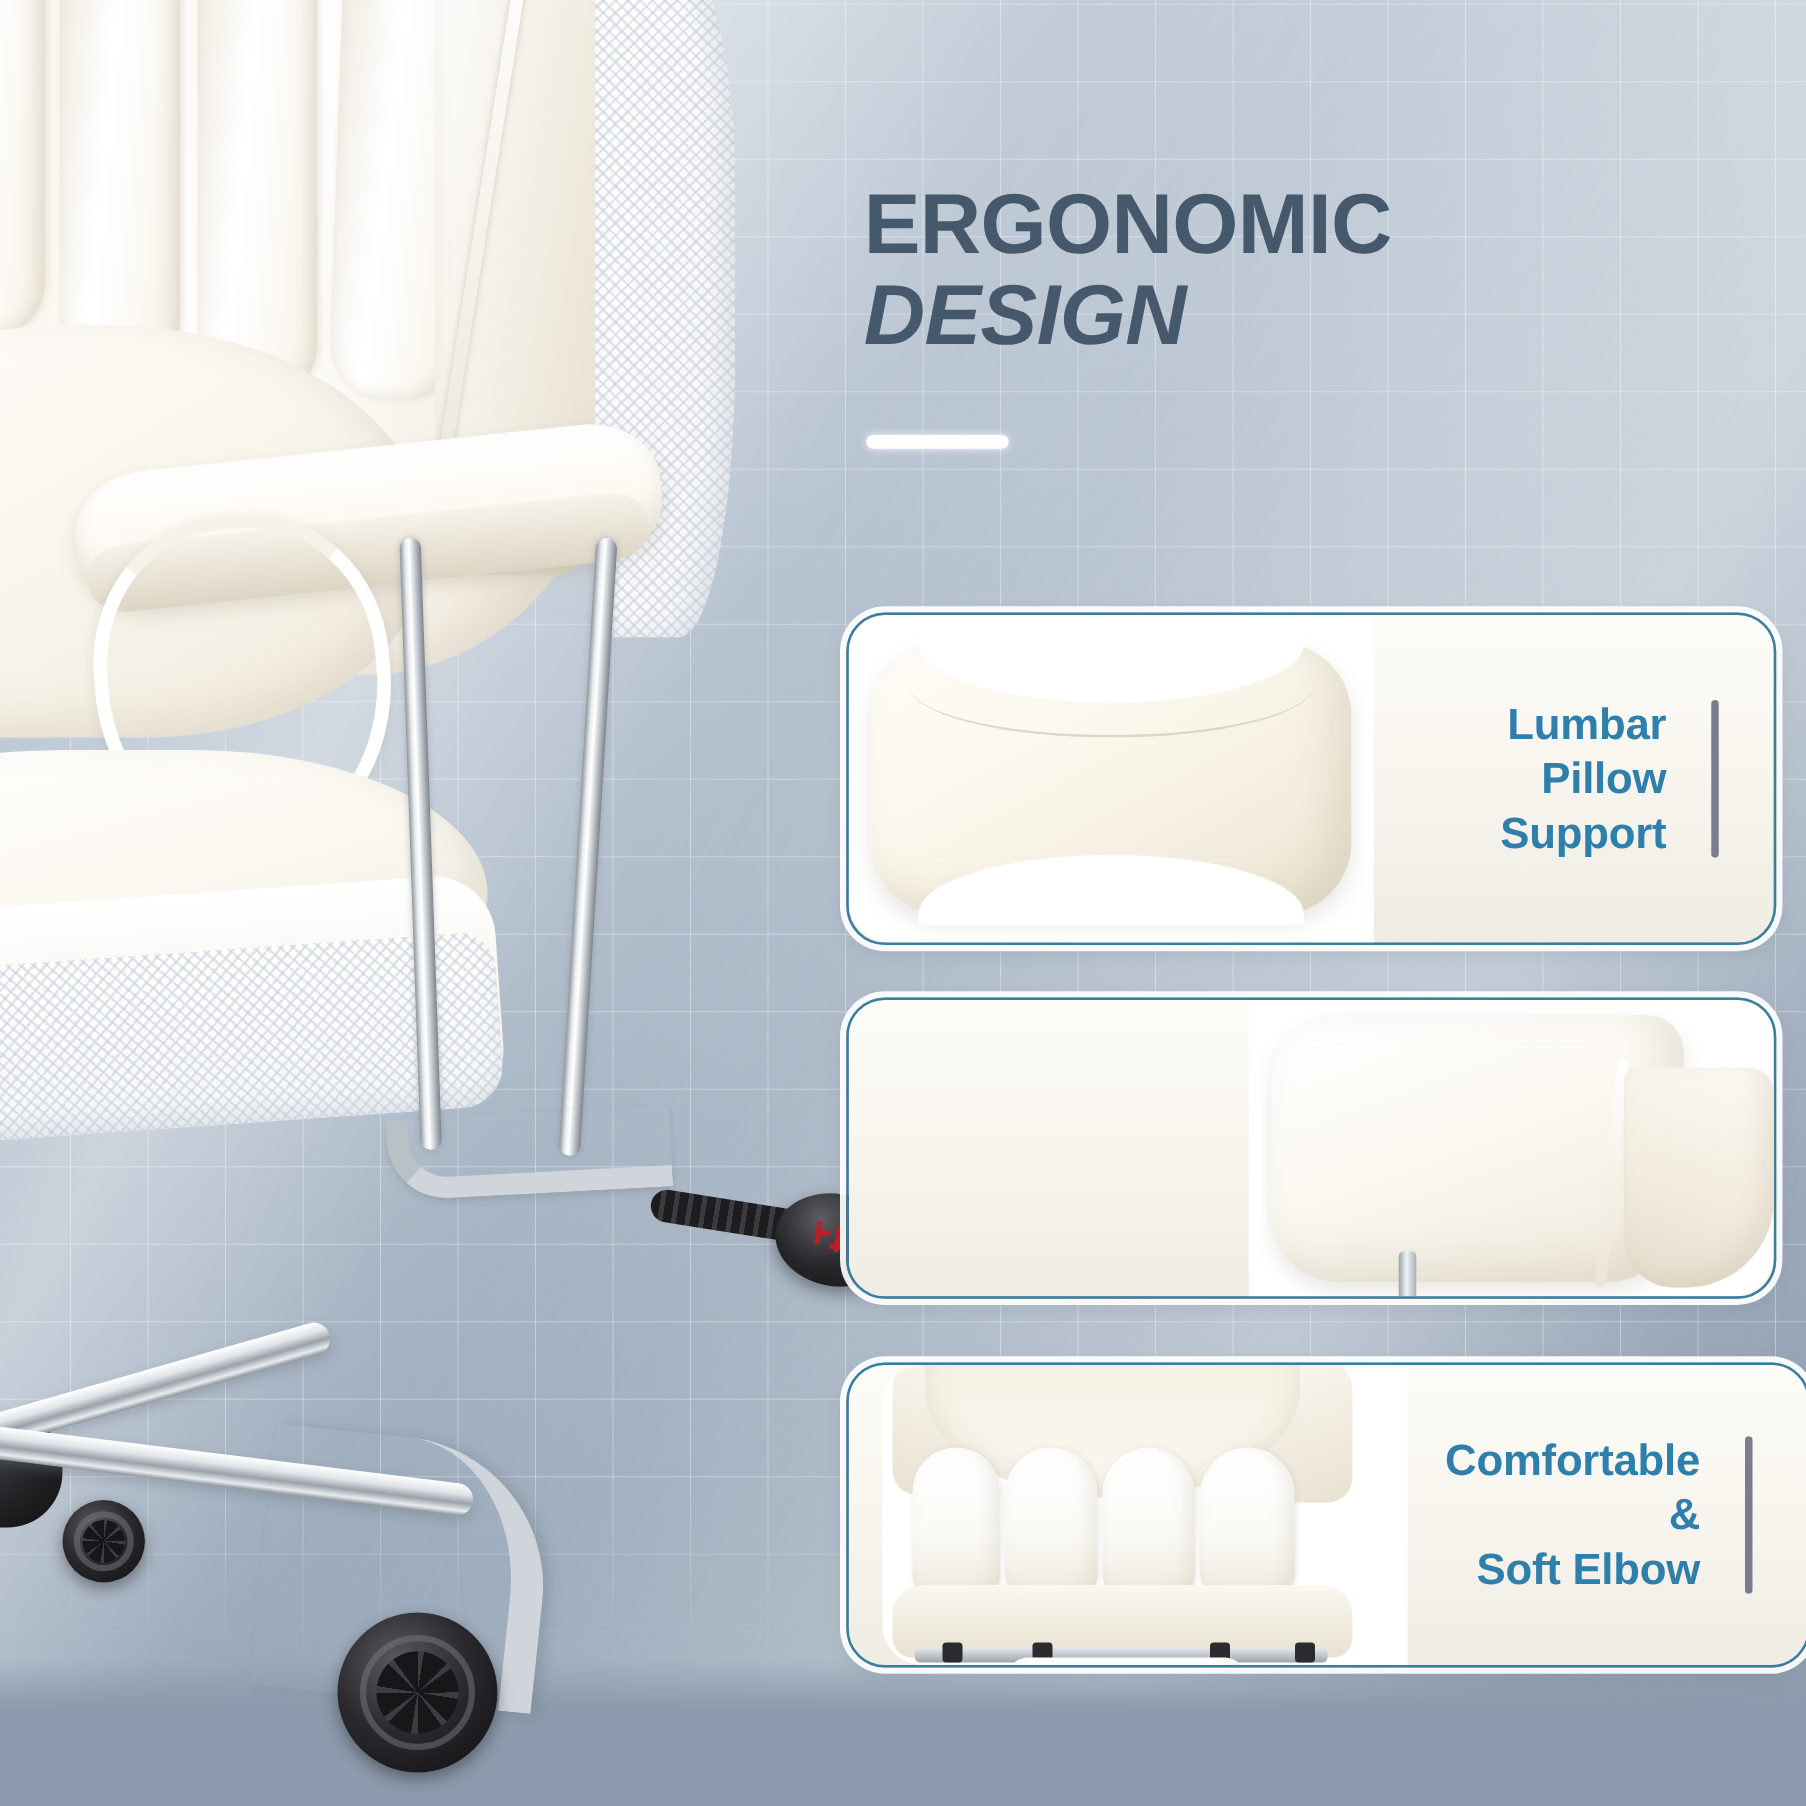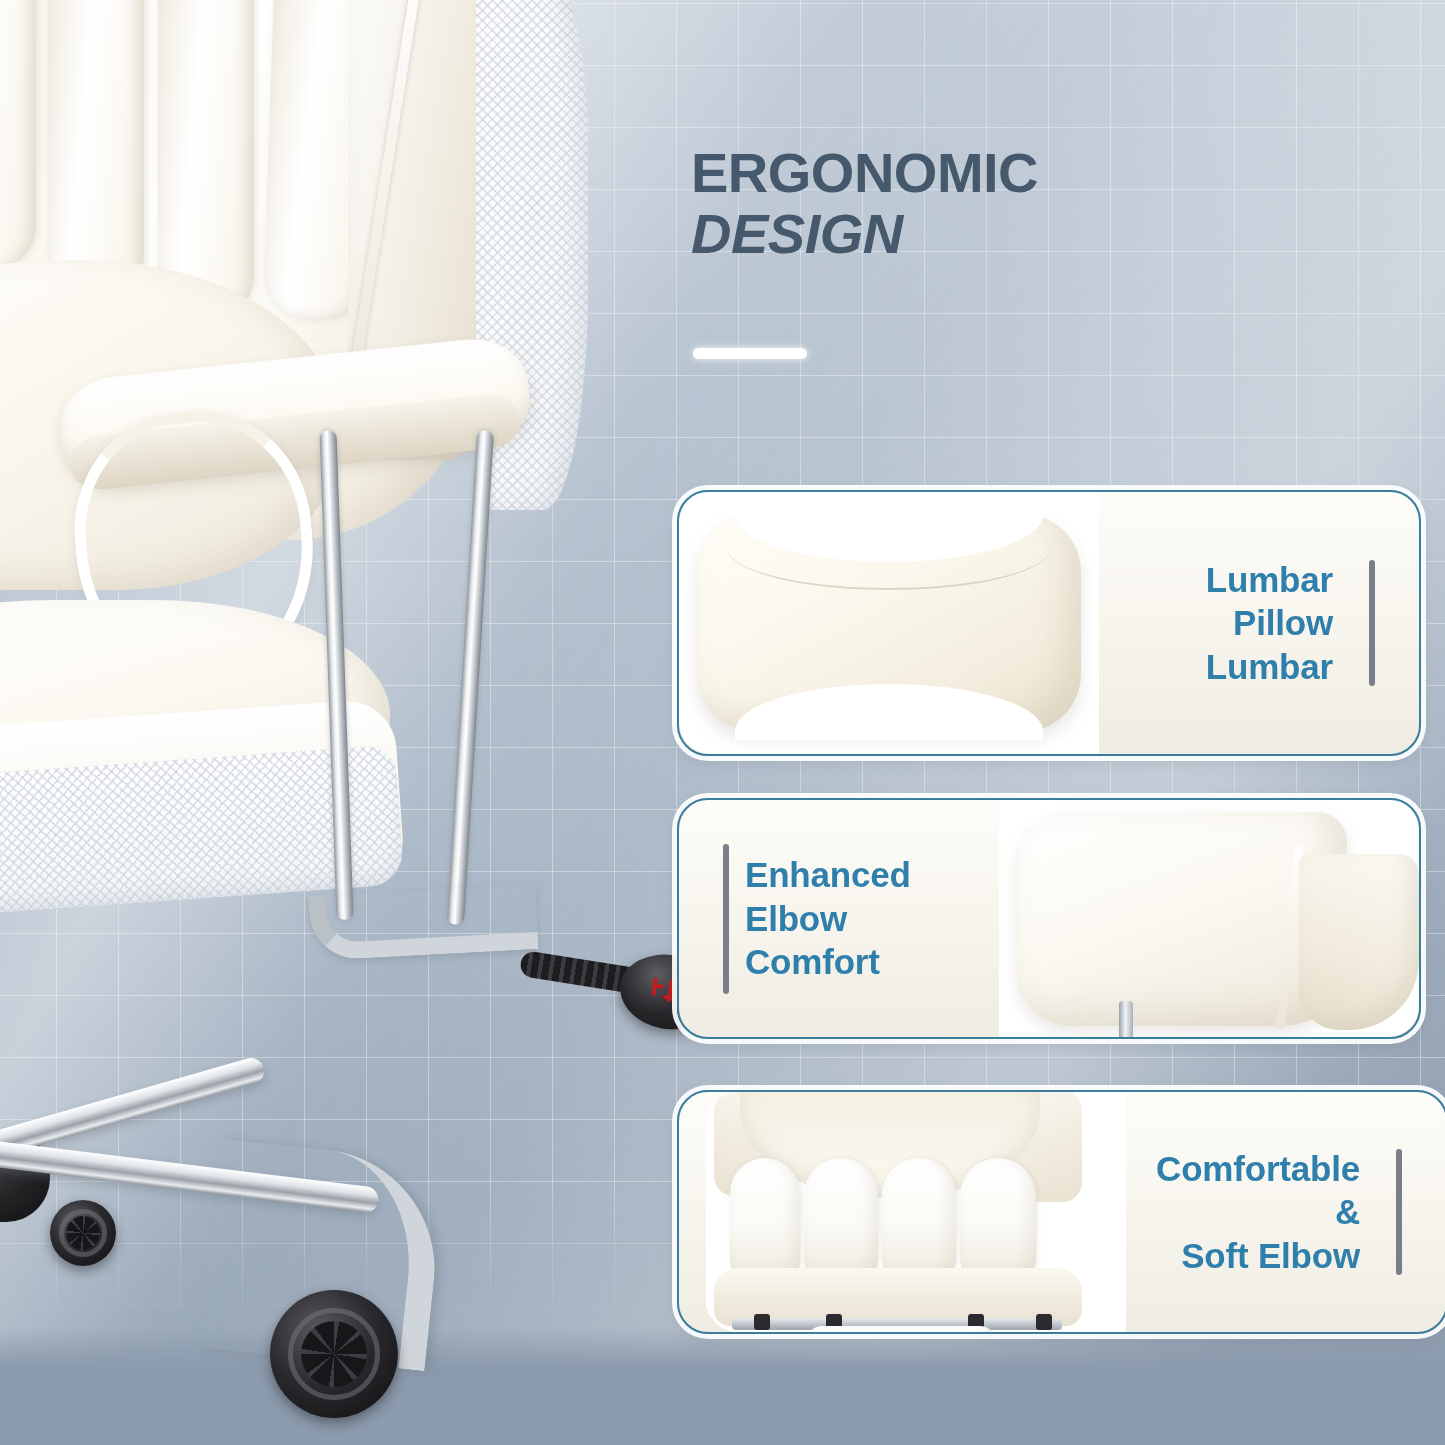--- a/index.html
+++ b/index.html
@@ -47,21 +47,21 @@
   }
   .bg-bottom{
     position:absolute;left:0;right:0;bottom:0;height:118px;
     background:linear-gradient(to bottom, rgba(139,154,172,0) 0%, #8b9aac 34%, #8b9aac 100%);
   }
 
   
   .headline{
     position:absolute;left:691px;top:146px;width:700px;
     color:#46586b;
-    font-size:56px;line-height:.98;font-weight:bold;
+    font-size:68px;line-height:.98;font-weight:bold;
     letter-spacing:-0.5px;
   }
   .headline .l2{display:block;margin-top:6px;font-style:italic;}
   .rule{
     position:absolute;left:693px;top:348px;width:114px;height:11px;
     background:#ffffff;border-radius:6px;
     box-shadow:0 0 7px rgba(255,255,255,.85);
   }
 
   
@@ -405,39 +405,32 @@
 
   <div class="card layout-ir" id="card1">
     <div class="card-img">
       <div class="pillow">
         <div class="pillow-seam"></div>
       </div>
     </div>
     <div class="card-body">
       <div class="card-text">
         <div>Lumbar Pillow</div>
-        <div>Lumbar</div>
+        <div>Support</div>
       </div>
       <div class="accent-bar"></div>
     </div>
   </div>
 
   <div class="card layout-ri" id="card2">
     <div class="card-img">
       <div class="armrest"></div>
       <div class="armrest-pipe"></div>
       <div class="armrest-tail"></div>
       <div class="armrest-stem"></div>
-    </div>
-    <div class="card-body">
-      <div class="card-text">
-        <div>Enhanced Elbow</div>
-        <div>Comfort</div>
-      </div>
-      <div class="accent-bar"></div>
     </div>
   </div>
 
   <div class="card layout-ir" id="card3">
     <div class="card-img">
       <div class="seat3">
         <div class="s3-wingL"></div>
         <div class="s3-wingR"></div>
         <div class="s3-back"></div>
         <div class="bolster b1"></div>

